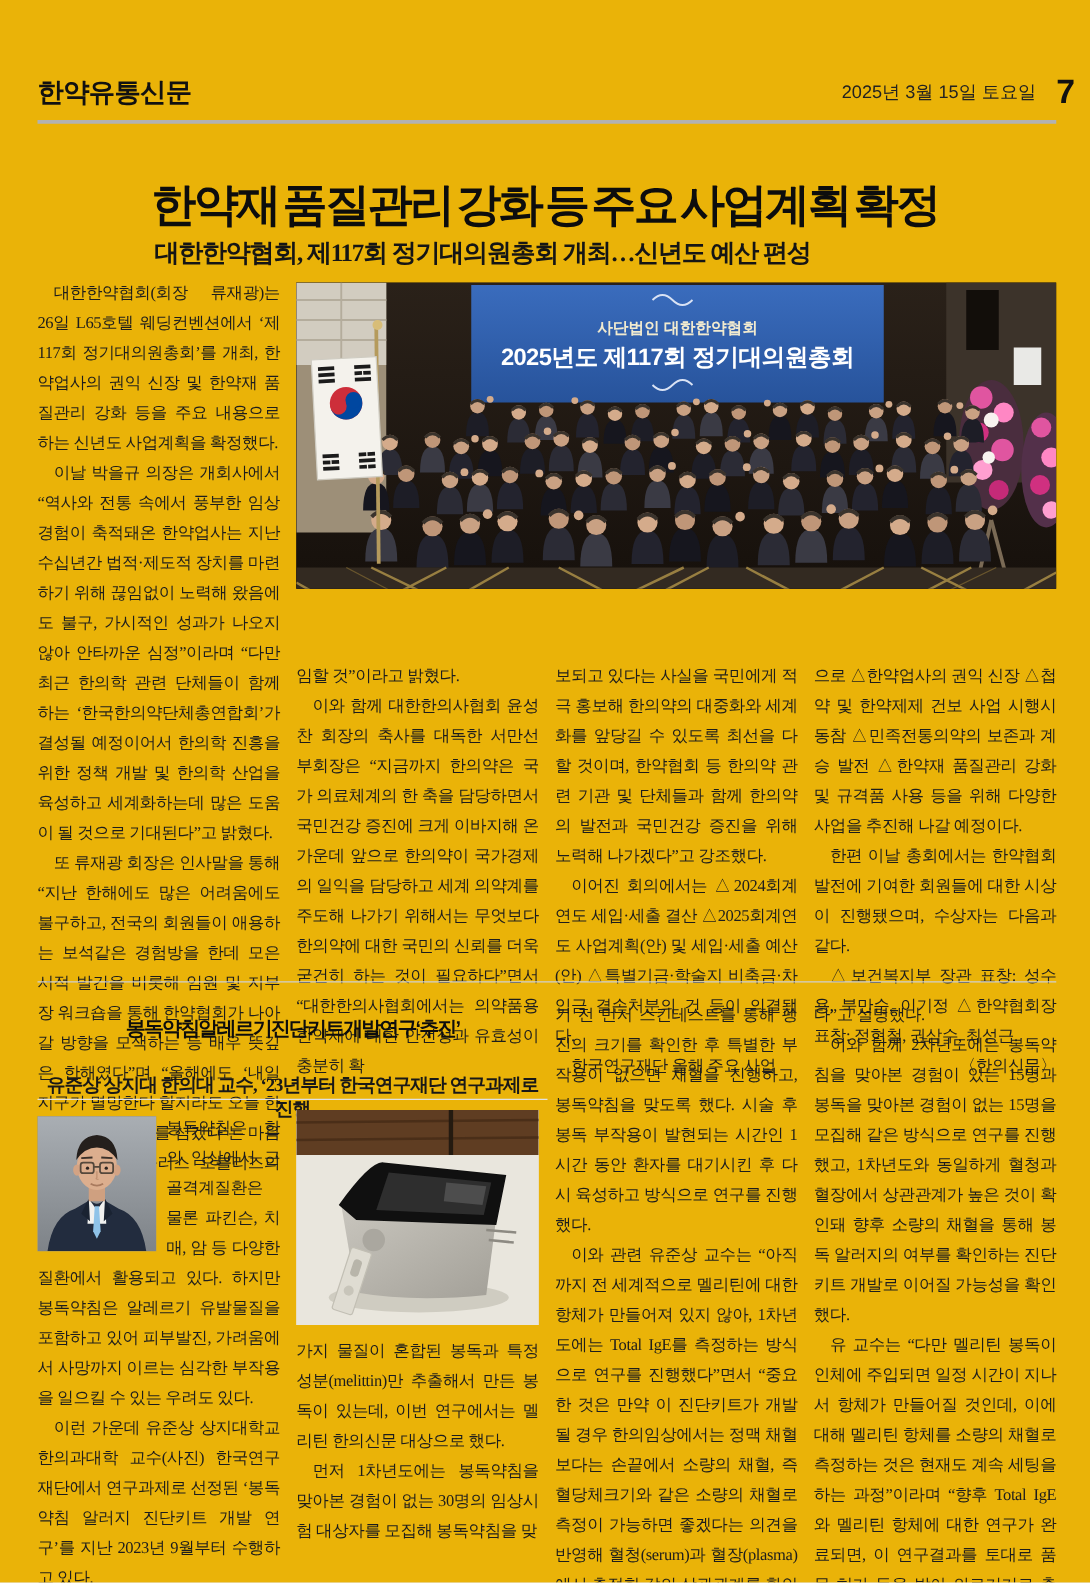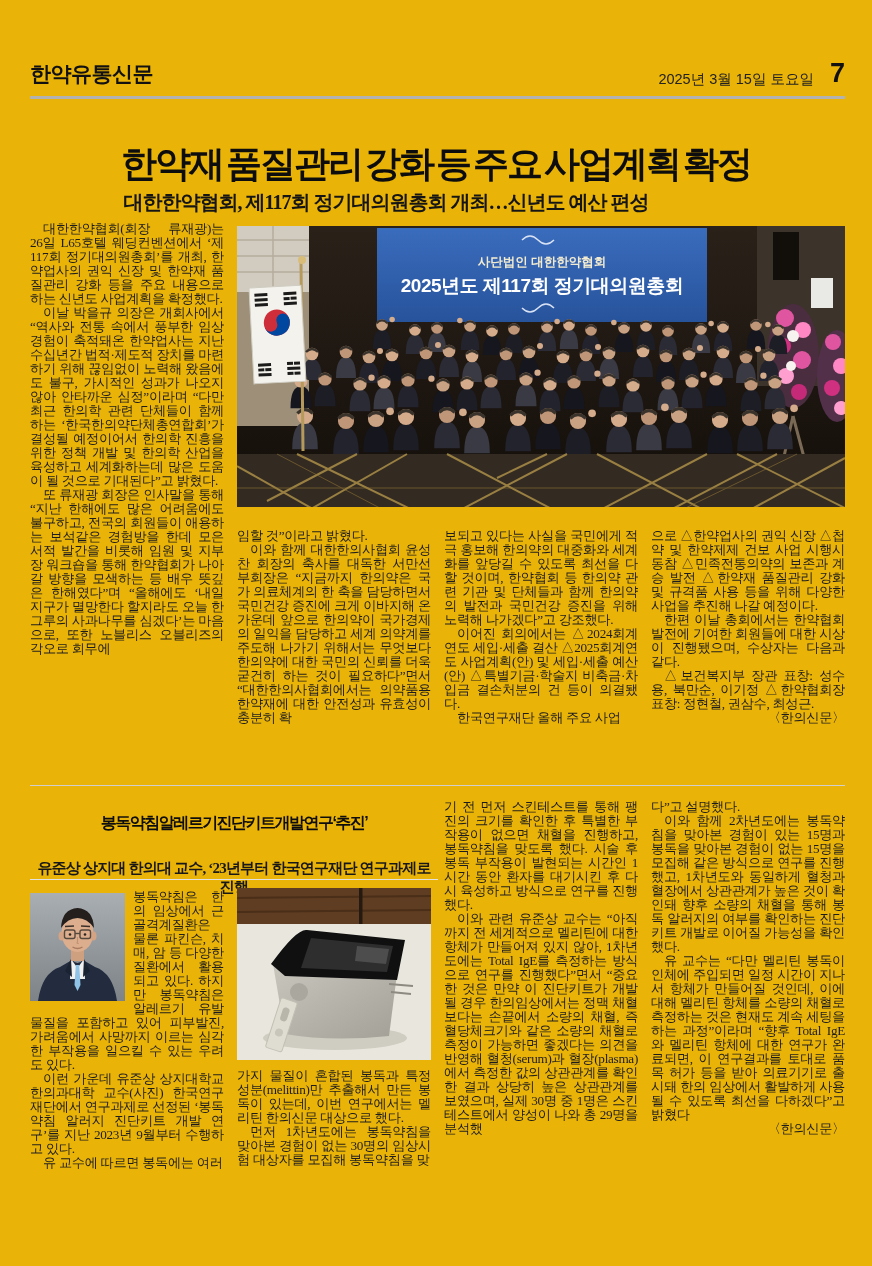--- a/index.html
+++ b/index.html
@@ -1,41 +1,41 @@
 <!DOCTYPE html>
 <html lang="ko"><head>
 <meta charset="utf-8">
 <style>
   html,body{margin:0;padding:0;background:#e9e9e9;}
   .page{position:relative;width:872px;height:1266px;background:#eab308;margin:0 auto;
         font-family:"Liberation Serif",serif;color:#1c1c1c;overflow:hidden;}
   
   .masthead-logo{position:absolute;left:30px;top:60px;font-family:"Liberation Sans",sans-serif;
         font-size:21px;font-weight:900;letter-spacing:-0.5px;color:#111;}
-  .masthead-right{position:absolute;right:27px;top:58px;display:flex;align-items:flex-end;gap:16px;}
+  .masthead-right{position:absolute;right:12px;top:58px;display:flex;align-items:center;gap:16px;}
   .masthead-date{font-family:"Liberation Sans",sans-serif;font-size:14.5px;color:#222;}
   .masthead-page{font-family:"Liberation Sans",sans-serif;font-size:27px;font-weight:900;color:#111;}
   .masthead-rule{position:absolute;left:30px;top:96px;width:815px;height:3px;background:#b2b2b2;}
   
   .a1-headline{position:absolute;left:0;top:116px;width:872px;text-align:center;
         font-family:"Liberation Sans",sans-serif;font-size:36px;font-weight:700;
         letter-spacing:-2px;word-spacing:-5px;color:#0d0d0d;}
   .a1-subhead{position:absolute;left:0;top:172px;width:772px;text-align:center;
         font-size:20px;font-weight:700;letter-spacing:-1px;color:#151515;}
   
-  .col{position:absolute;width:194px;font-size:13.2px;line-height:14px;
+  .col{position:absolute;width:194px;font-size:13.2px;line-height:24px;
         text-align:justify;letter-spacing:-0.3px;color:#1d1d1d;}
   .col p{margin:0;text-indent:13px;}
   .col p.cont{text-indent:0;}
   .credit{margin-top:1px;text-align:right;text-indent:0;}
   .c1{left:30px;}  .c2{left:237px;}  .c3{left:444px;}  .c4{left:651px;}
   .a1-col{top:222px;}
   .a1-under-photo{top:529px;}
   
-  .main-photo{position:absolute;left:237px;top:226px;width:608px;height:281px;overflow:hidden;background:#17110d;}
+  .main-photo{position:absolute;left:237px;top:226px;width:608px;height:245px;overflow:hidden;background:#17110d;}
   .main-photo svg{display:block;}
   
   .article-divider{position:absolute;left:30px;top:785px;width:815px;height:1px;background:#cfcfcf;}
   
   .a2-headline{position:absolute;left:30px;top:802px;width:408px;text-align:center;
         font-family:"Liberation Sans",sans-serif;font-size:16px;font-weight:900;
         letter-spacing:-1.5px;word-spacing:-3px;color:#0d0d0d;}
   .a2-subhead{position:absolute;left:30px;top:847px;width:408px;text-align:center;
         font-size:15px;font-weight:700;letter-spacing:-0.8px;color:#181818;}
   .a2-subrule{position:absolute;left:30px;top:879px;width:408px;height:1px;background:#e2e2e2;}

